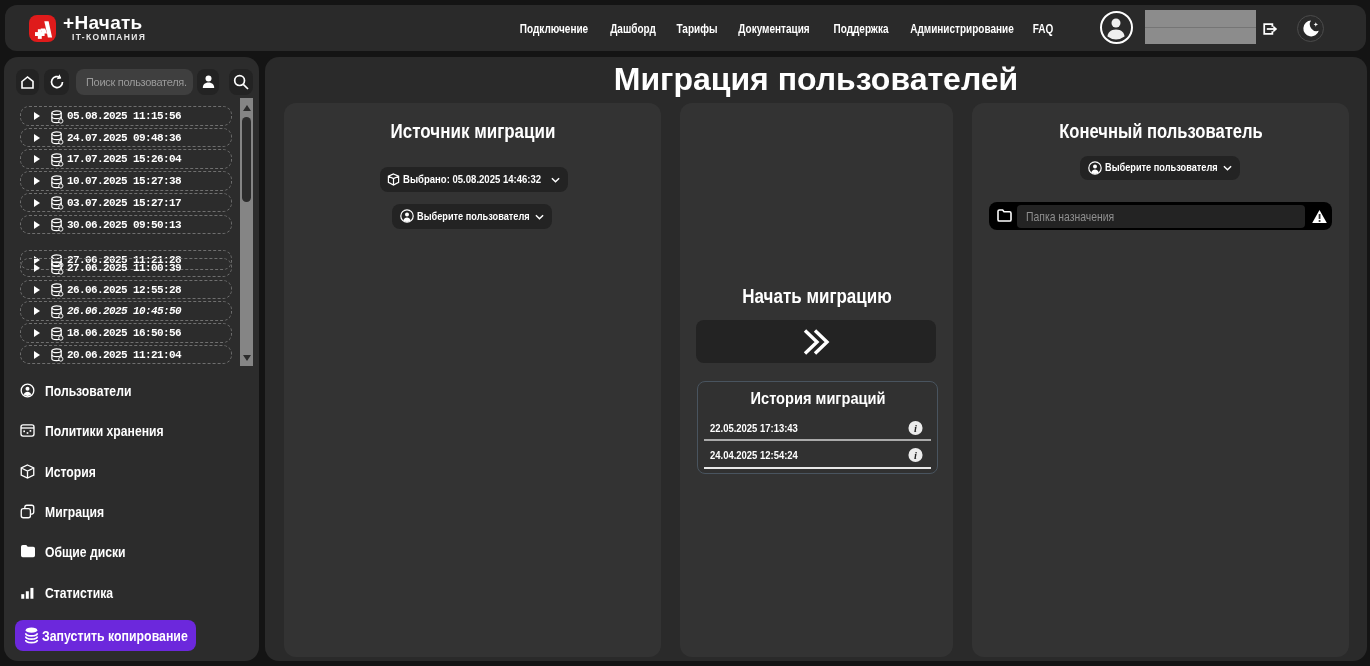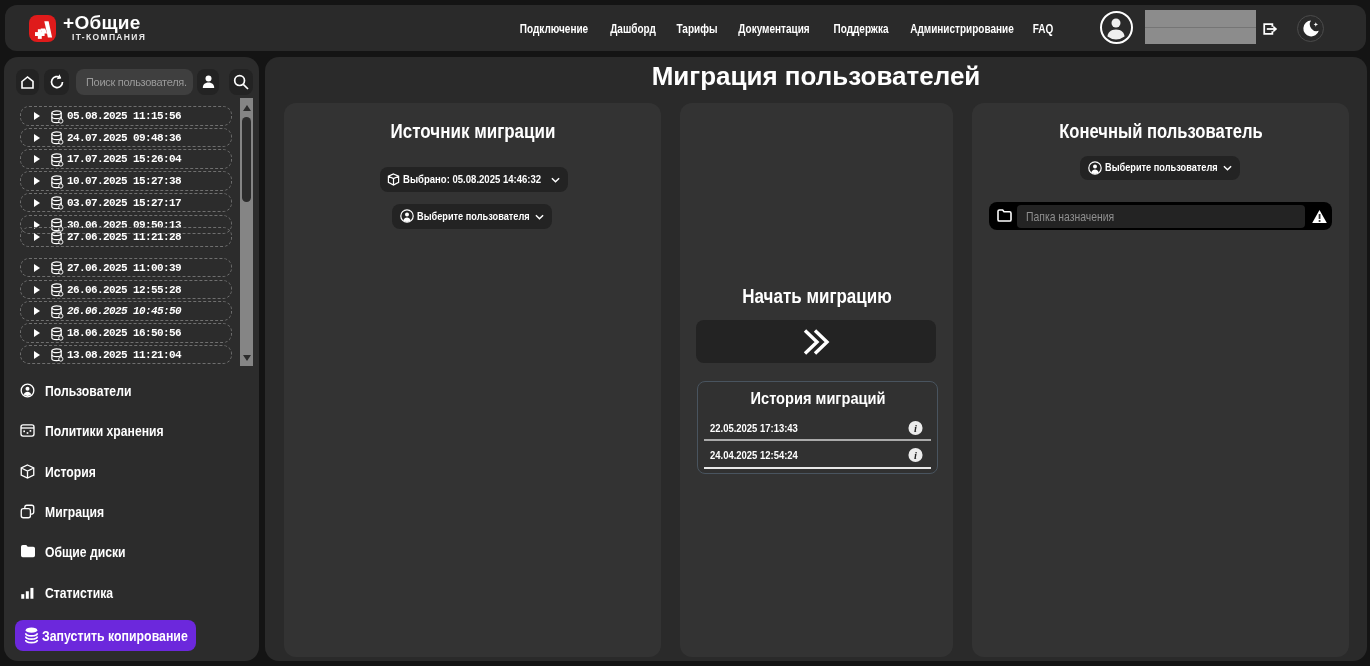--- a/index.html
+++ b/index.html
@@ -35,21 +35,21 @@
   .sbar .dn { position:absolute; left:2.5px; bottom:5px; width:0; height:0; border-left:4px solid transparent; border-right:4px solid transparent; border-top:6px solid #2c2c2c; }
 
   
   .mitem { position:absolute; left:16px; height:16px; }
   .mitem .mtxt { position:absolute; left:25px; top:50%; transform:translateY(-50%) scaleX(0.87); transform-origin:left center; font-size:14px; font-weight:bold; white-space:nowrap; }
   .purplebtn { position:absolute; left:11px; top:563px; width:181px; height:31px; background:#6c28dc; border-radius:8px; }
   .purplebtn .mtxt { position:absolute; left:27px; top:8px; transform:scaleX(0.88); transform-origin:left center; font-size:14px; font-weight:bold; white-space:nowrap; }
 
   
   .main { left:265px; top:57px; width:1102px; height:604px; background:#2a2a2a; border-radius:14px; }
-  .title { position:absolute; left:551px; top:4px; font-size:26px; font-weight:bold; transform:translateX(-50%); white-space:nowrap; }
+  .title { position:absolute; left:551px; top:4px; font-size:32px; font-weight:bold; transform:translateX(-50%); white-space:nowrap; }
   .panel { position:absolute; background:#333333; border-radius:12px; top:46px; height:554px; }
   .p1 { left:19px; width:377px; }
   .p2 { left:415px; width:273px; }
   .p3 { left:707px; width:377px; }
   .ptitle { position:absolute; left:50%; font-size:20px; font-weight:bold; white-space:nowrap; }
   .dbtn { position:absolute; background:#232323; border-radius:8px; }
   .dbtn .btxt { position:absolute; font-size:11.5px; font-weight:bold; white-space:nowrap; transform-origin:left center; }
   .dbtn svg.icn { position:absolute; }
   .dbtn svg.chev { position:absolute; }
 
@@ -69,21 +69,21 @@
 <body>
   <div class="abs header">
     <div class="abs logo-box">
       <svg width="27" height="27" viewBox="0 0 27 27">
         <path d="M15.3 6.3 L19.6 6.3 L23.1 22.4 L18.9 22.4 Z" fill="#fff"></path>
         <path d="M11.6 13.4 L16.2 13.4 L18.1 18.6 L13.4 18.6 Z" fill="#fff"></path>
         <rect x="6" y="17.1" width="9.6" height="3.9" fill="#fff"></rect>
         <rect x="8.85" y="14.25" width="3.9" height="9.6" fill="#fff"></rect>
       </svg>
     </div>
-    <div class="abs logo-name">+Общие</div>
+    <div class="abs logo-name">+Начать</div>
     <div class="abs logo-sub">IT-КОМПАНИЯ</div>
     <div id="nav">
       <div class="abs nav-item" style="left: 549px;">Подключение</div>
       <div class="abs nav-item" style="left: 627.9px;">Дашборд</div>
       <div class="abs nav-item" style="left: 691.6px;">Тарифы</div>
       <div class="abs nav-item" style="left: 769px;">Документация</div>
       <div class="abs nav-item" style="left: 855.5px;">Поддержка</div>
       <div class="abs nav-item" style="left: 956.7px;">Администрирование</div>
       <div class="abs nav-item" style="left: 1037.7px;">FAQ</div>
     </div>
@@ -186,21 +186,21 @@
       <div class="trow" style="top: 115.5px;">
         <div class="tri"></div>
         <svg class="dbi" width="14" height="14" viewBox="0 0 15 15">
           <ellipse cx="7" cy="3" rx="5" ry="2" fill="none" stroke="#fff" stroke-width="1.3"></ellipse>
           <path d="M2 3 V11.5 a5 2 0 0 0 10 0 V3" fill="none" stroke="#fff" stroke-width="1.3"></path>
           <path d="M2 7.2 a5 2 0 0 0 10 0" fill="none" stroke="#fff" stroke-width="1.3"></path>
           <circle cx="11.6" cy="11.8" r="2.3" fill="#2c2c2c" stroke="#fff" stroke-width="1"></circle>
         </svg>
         <div class="dtxt">30.06.2025 09:50:13</div>
       </div>
-      <div class="trow" style="top: 128px;">
+      <div class="trow" style="top: 151px;">
         <div class="tri"></div>
         <svg class="dbi" width="14" height="14" viewBox="0 0 15 15">
           <ellipse cx="7" cy="3" rx="5" ry="2" fill="none" stroke="#fff" stroke-width="1.3"></ellipse>
           <path d="M2 3 V11.5 a5 2 0 0 0 10 0 V3" fill="none" stroke="#fff" stroke-width="1.3"></path>
           <path d="M2 7.2 a5 2 0 0 0 10 0" fill="none" stroke="#fff" stroke-width="1.3"></path>
           <circle cx="11.6" cy="11.8" r="2.3" fill="#2c2c2c" stroke="#fff" stroke-width="1"></circle>
         </svg>
         <div class="dtxt">27.06.2025 11:21:28</div>
       </div>
       <div class="trow" style="top: 158.9px;">
@@ -244,21 +244,21 @@
         <div class="dtxt">18.06.2025 16:50:56</div>
       </div>
       <div class="trow" style="top: 245.7px;">
         <div class="tri"></div>
         <svg class="dbi" width="14" height="14" viewBox="0 0 15 15">
           <ellipse cx="7" cy="3" rx="5" ry="2" fill="none" stroke="#fff" stroke-width="1.3"></ellipse>
           <path d="M2 3 V11.5 a5 2 0 0 0 10 0 V3" fill="none" stroke="#fff" stroke-width="1.3"></path>
           <path d="M2 7.2 a5 2 0 0 0 10 0" fill="none" stroke="#fff" stroke-width="1.3"></path>
           <circle cx="11.6" cy="11.8" r="2.3" fill="#2c2c2c" stroke="#fff" stroke-width="1"></circle>
         </svg>
-        <div class="dtxt">13.08.2025 11:21:04</div>
+        <div class="dtxt">20.06.2025 11:21:04</div>
       </div>
     </div>
     <div class="sbar">
       <div class="up"></div>
       <div class="thumb"></div>
       <div class="dn"></div>
     </div>
     <div id="menu">
       <div class="mitem" style="top: 326px;"><svg width="15" height="15" viewBox="0 0 18 18">
           <circle cx="9" cy="9" r="7.6" fill="none" stroke="#fff" stroke-width="1.6"></circle>

